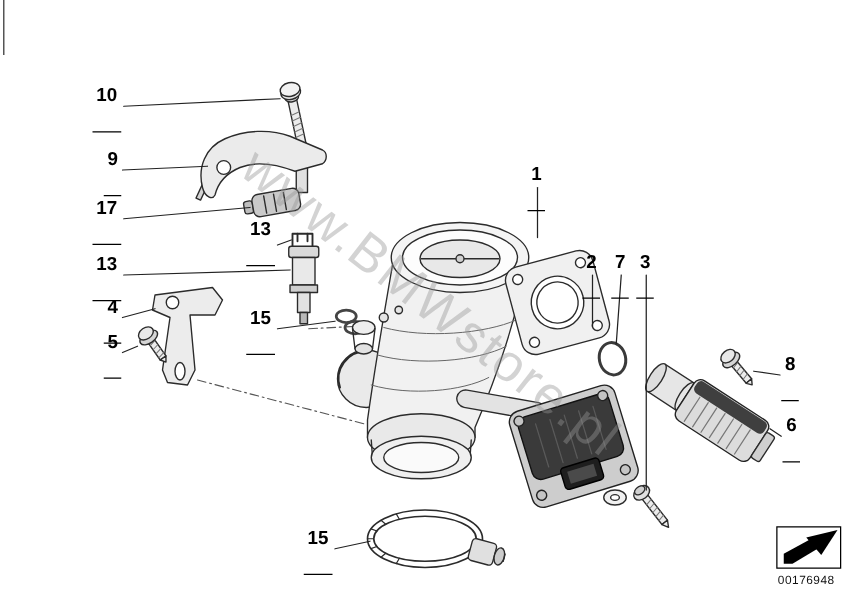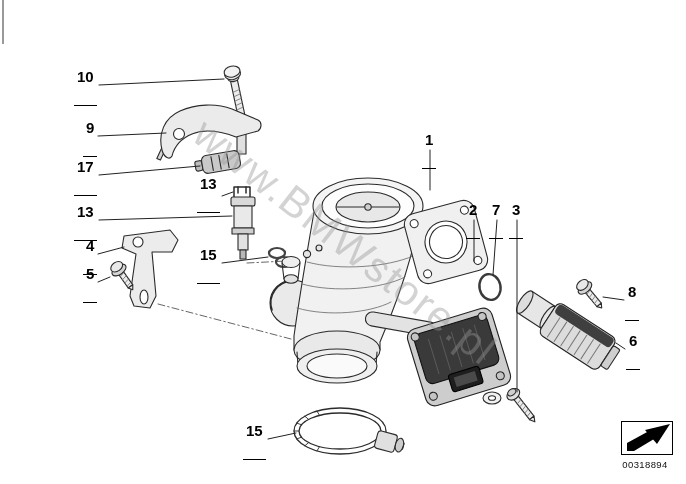--- a/index.html
+++ b/index.html
@@ -290,15 +290,15 @@
   <div class="callout" style="left:74px;  top:159px;">17</div>
   <div class="callout" style="left:243px; top:423px;text-align:right;">15</div>
 
   <div class="dir-box">
     <svg width="50" height="32" viewBox="0 0 50 32">
       <polygon points="5,29 5,21 27,9 32,17 12,29" fill="#000"></polygon>
       <polygon points="48,2 23,8 35,22" fill="#000"></polygon>
     </svg>
   </div>
 
-  <div class="doc-code">00318894</div>
+  <div class="doc-code">00176948</div>
 
 </div>
 
 </body></html>

